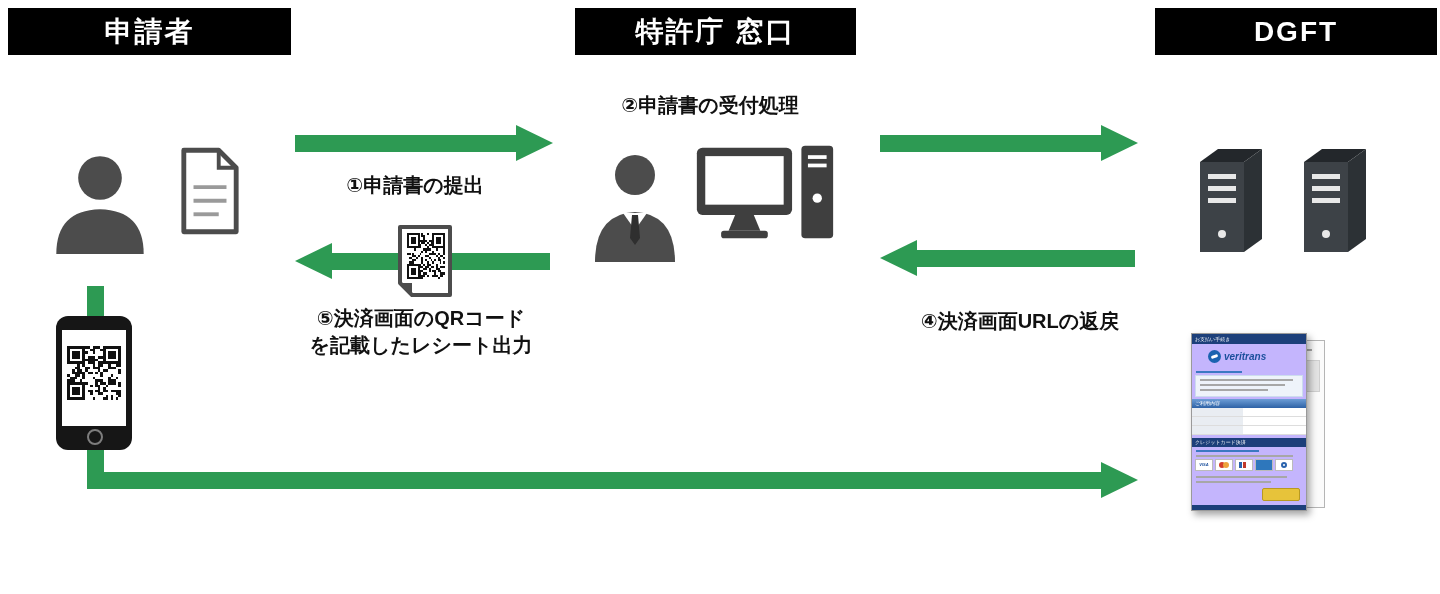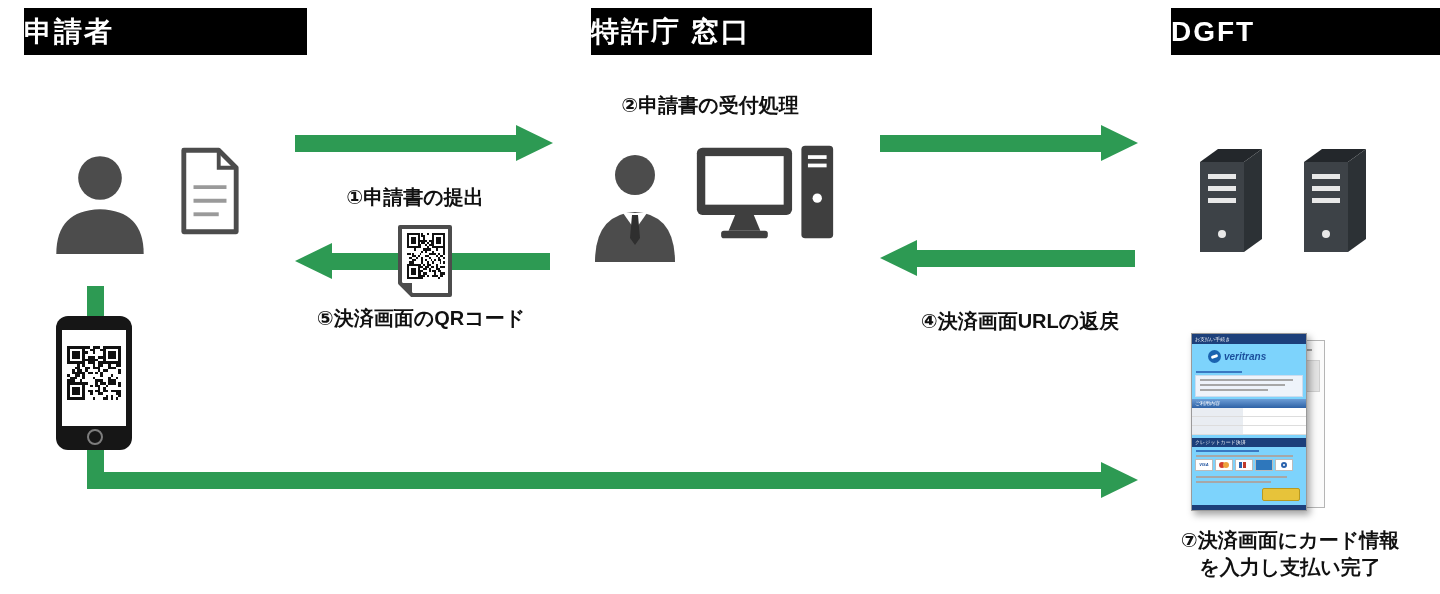--- a/index.html
+++ b/index.html
@@ -2,21 +2,21 @@
 <html><head>
 <meta charset="utf-8">
 <style>
   html,body{margin:0;padding:0;background:#fff;}
   #canvas{
     position:relative;width:1440px;height:594px;background:#fff;overflow:hidden;
     font-family:"Liberation Sans","DejaVu Sans",sans-serif;
     --green:#2D9A53;--ink:#4C4C4C;--srv:#3D4247;--navy:#1C3F7A;
   }
   .hdr{position:absolute;height:47px;background:#000;color:#fff;display:flex;
-       align-items:center;justify-content:flex-start;font-size:28px;font-weight:700;letter-spacing:2px;margin-left:16px;}
+       align-items:center;justify-content:center;font-size:28px;font-weight:700;letter-spacing:2px;}
   .lbl{position:absolute;font-weight:700;font-size:20px;color:#111;line-height:27px;}
   .ctr{text-align:center;}
   .bar{position:absolute;background:var(--green);}
   .head-r{position:absolute;width:0;height:0;border-top:18px solid transparent;
           border-bottom:18px solid transparent;border-left:37px solid var(--green);}
   .head-l{position:absolute;width:0;height:0;border-top:18px solid transparent;
           border-bottom:18px solid transparent;border-right:37px solid var(--green);}
   .icon{position:absolute;}
   
   .receipt{position:absolute;left:396px;top:224px;width:58px;height:74px;}
@@ -25,21 +25,21 @@
   
   .phone{position:absolute;left:56px;top:316px;width:76px;height:134px;background:#161616;border-radius:12px;}
   .phone .screen{position:absolute;left:6px;right:6px;top:14px;height:96px;background:#fff;}
   .phone .qr{position:absolute;left:5px;top:16px;width:54px;height:54px;}
   .phone .home{position:absolute;left:50%;bottom:5px;width:12px;height:12px;margin-left:-7px;
                border:2px solid #7d7d7d;border-radius:50%;}
   
   .payshot{position:absolute;left:1191px;top:333px;width:136px;height:182px;}
   .pp-back{position:absolute;left:24px;top:7px;width:108px;height:166px;background:#fbfbfb;
            border:1px solid #b5b5b5;}
-  .pp-front{position:absolute;left:0;top:0;width:114px;height:176px;background:#7dd3fc;
+  .pp-front{position:absolute;left:0;top:0;width:114px;height:176px;background:#c4b5fd;
             border:1px solid #9a9a9a;box-shadow:3px 4px 7px rgba(0,0,0,.35);}
   .tl{background:#a7a7a7;height:2px;margin:3px 4px 0 4px;}
   .tl.blue{background:#3a78c2;}
   .pp-topbar{height:10px;background:var(--navy);color:#fff;font-size:5px;line-height:10px;padding-left:3px;}
   .pp-logo{height:24px;display:flex;align-items:center;padding-left:16px;}
   .vt-swirl{width:13px;height:13px;border-radius:50%;background:#1b63b0;margin-right:3px;position:relative;}
   .vt-swirl:after{content:"";position:absolute;left:3px;top:5px;width:7px;height:3px;background:#fff;border-radius:2px;transform:rotate(-20deg);}
   .vt-text{color:#1b4f9c;font-weight:700;font-style:italic;font-size:10px;}
   .pp-notice{margin:2px 3px;height:20px;background:#eef3fa;border:1px solid #ccdcee;}
   .pp-sec{height:9px;color:#fff;font-size:5px;line-height:9px;padding-left:3px;}
@@ -75,21 +75,21 @@
   <div class="hdr" style="left:575px;top:8px;width:281px;">
     <span>特許庁 窓口</span>
   </div>
 
   <div class="lbl ctr" style="left:565px;top:92px;width:290px;">②申請書の受付処理</div>
 
   <div>
     <div class="bar" style="left:295px;top:135px;width:222px;height:17px;"></div>
     <div class="head-r" style="left:516px;top:125px;"></div>
   </div>
-  <div class="lbl ctr" style="left:290px;top:184px;width:250px;">①申請書の提出</div>
+  <div class="lbl ctr" style="left:290px;top:172px;width:250px;">①申請書の提出</div>
 
   <div>
     <div class="bar" style="left:880px;top:135px;width:222px;height:17px;"></div>
     <div class="head-r" style="left:1101px;top:125px;"></div>
   </div>
 
   <div>
     <div class="bar" style="left:87px;top:286px;width:17px;height:196px;"></div>
     <div class="bar" style="left:87px;top:472px;width:1014px;height:17px;"></div>
     <div class="head-r" style="left:1101px;top:462px;"></div>
@@ -290,20 +290,21 @@
           <rect x="16" y="19" width="1" height="1" fill="#111"></rect>
           <rect x="18" y="19" width="1" height="1" fill="#111"></rect>
           <rect x="19" y="19" width="1" height="1" fill="#111"></rect>
           <rect x="7" y="20" width="1" height="1" fill="#111"></rect>
           <rect x="8" y="20" width="1" height="1" fill="#111"></rect>
           <rect x="17" y="20" width="1" height="1" fill="#111"></rect>
         </svg></div>
   </div>
   <div class="lbl ctr" style="left:276px;top:305px;width:290px;">
     <div>⑤決済画面のQRコード</div>
+    <div>を記載したレシート出力</div>
   </div>
 
   <div>
     <div class="bar" style="left:916px;top:250px;width:219px;height:17px;"></div>
     <div class="head-l" style="left:880px;top:240px;"></div>
   </div>
   <div class="lbl ctr" style="left:880px;top:308px;width:280px;">④決済画面URLの返戻</div>
 
   <div class="phone">
     <div class="screen">
@@ -493,18 +494,14 @@
         <div class="chip amex"></div>
         <div class="chip dc"></div>
       </div>
       <div class="tl" style="width:80%;"></div>
       <div class="tl" style="width:66%;"></div>
       <div class="pp-btn"></div>
       <div class="pp-footer"></div>
     </div>
   </div>
 
-  <div class="lbl ctr" style="left:1140px;top:527px;width:300px;">
-    <div>⑦決済画面にカード情報</div>
-    <div>を入力し支払い完了</div>
-  </div>
 
 </div>
 
 </body></html>

